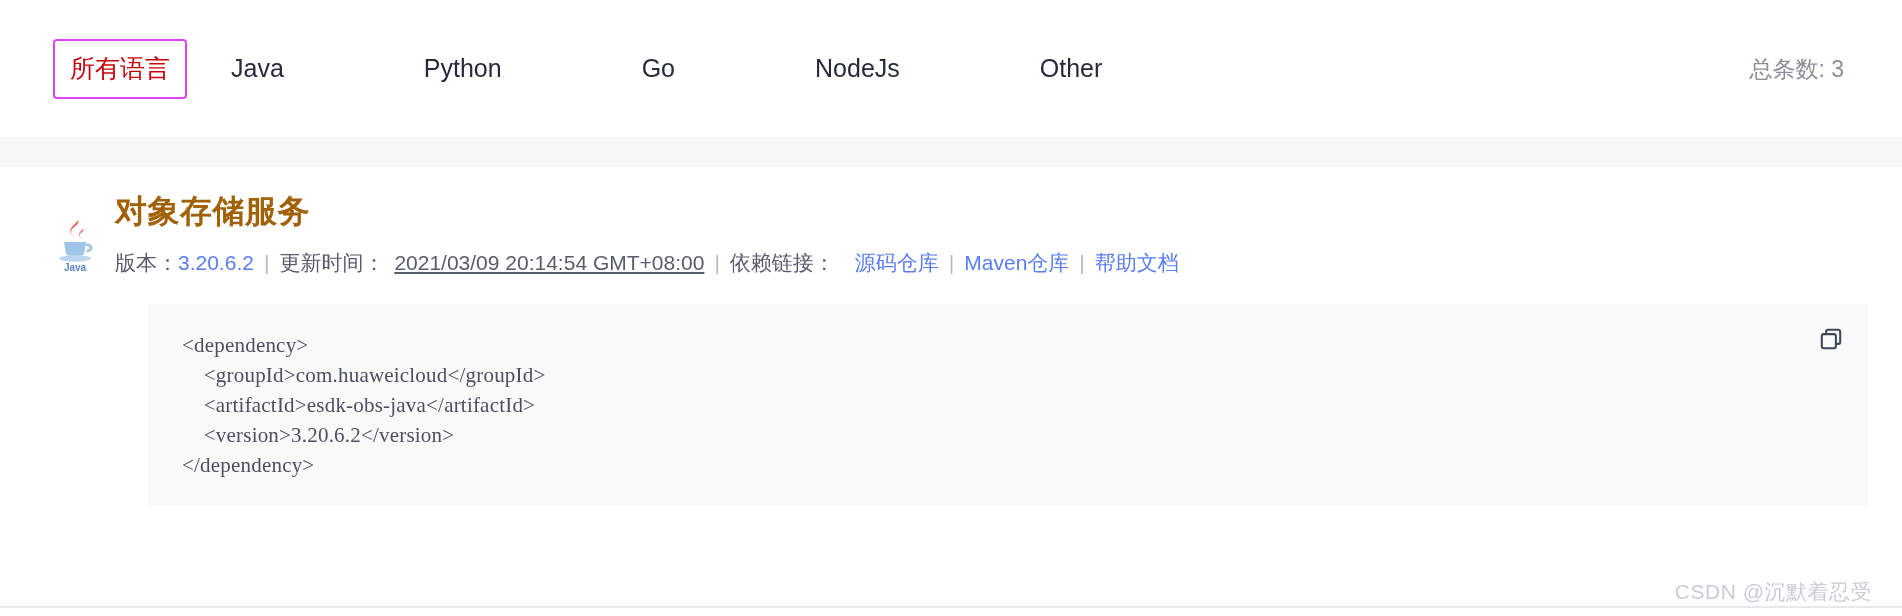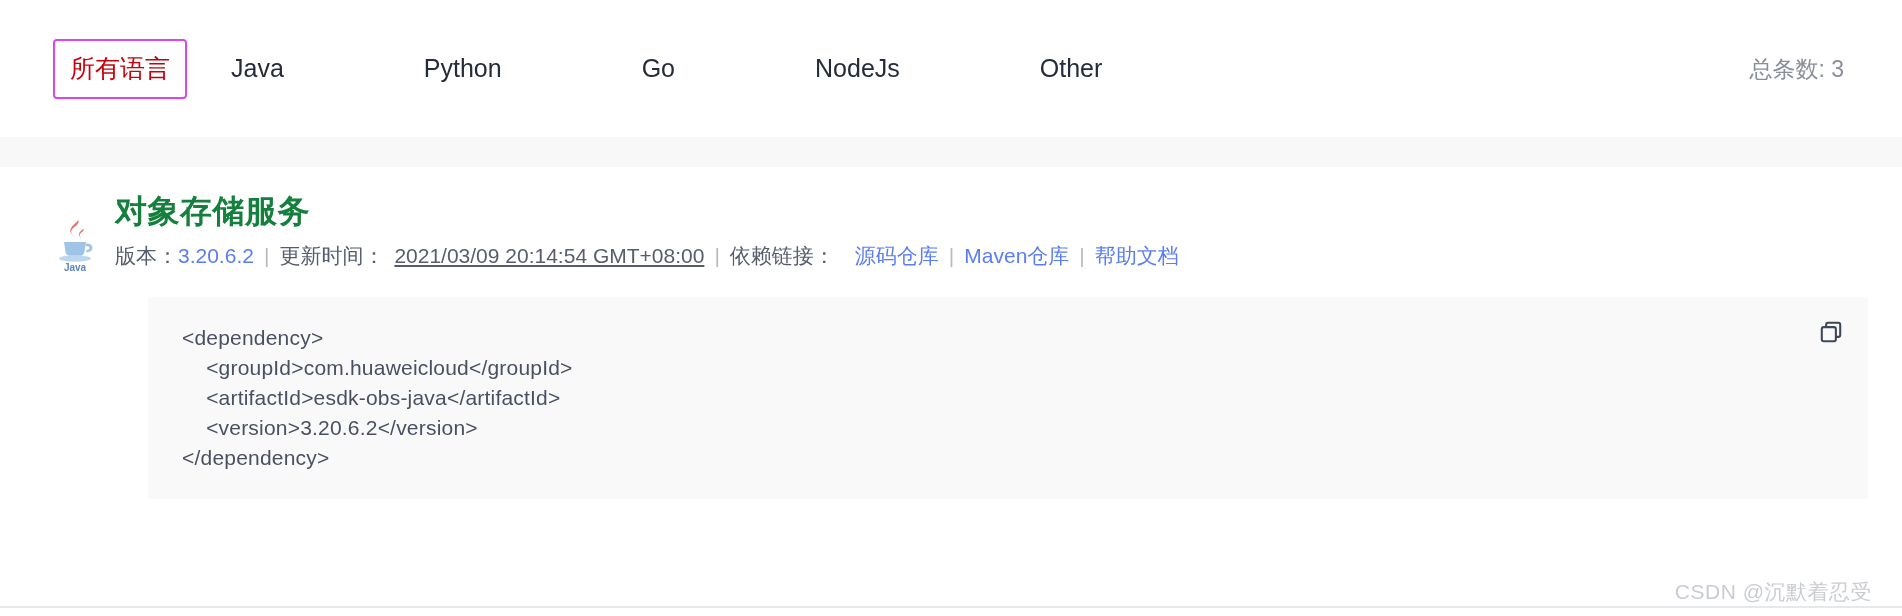--- a/index.html
+++ b/index.html
@@ -87,23 +87,23 @@
     flex: 0 0 44px;
     margin-top: 26px;
     margin-right: 18px;
   }
   .head-text {
     flex: 1 1 auto;
   }
   .item-title {
     font-size: 32px;
     font-weight: bold;
-    color: #15803d;
+    color: #a16207;
     line-height: 1.25;
-    margin: 0 0 8px 0;
+    margin: 0 0 15px 0;
     letter-spacing: 0.5px;
   }
   .meta-line {
     font-size: 21px;
     color: #575d6c;
     line-height: 1.6;
     white-space: nowrap;
     display: flex;
     align-items: baseline;
     text-align: center;
@@ -129,21 +129,21 @@
     position: relative;
     margin: 24px 34px 0 148px;
     background: #f9f9fa;
     border-radius: 2px;
     padding: 26px 30px 26px 34px;
     min-height: 176px;
     box-sizing: border-box;
   }
   pre.code {
     margin: 0;
-    font-family: Liberation Sans, sans-serif;
+    font-family: Liberation Serif, serif;
     font-size: 21px;
     line-height: 1.43;
     color: #4a5061;
     white-space: pre;
     letter-spacing: 0.2px;
   }
   .copy-btn {
     position: absolute;
     top: 18px;
     right: 20px;

